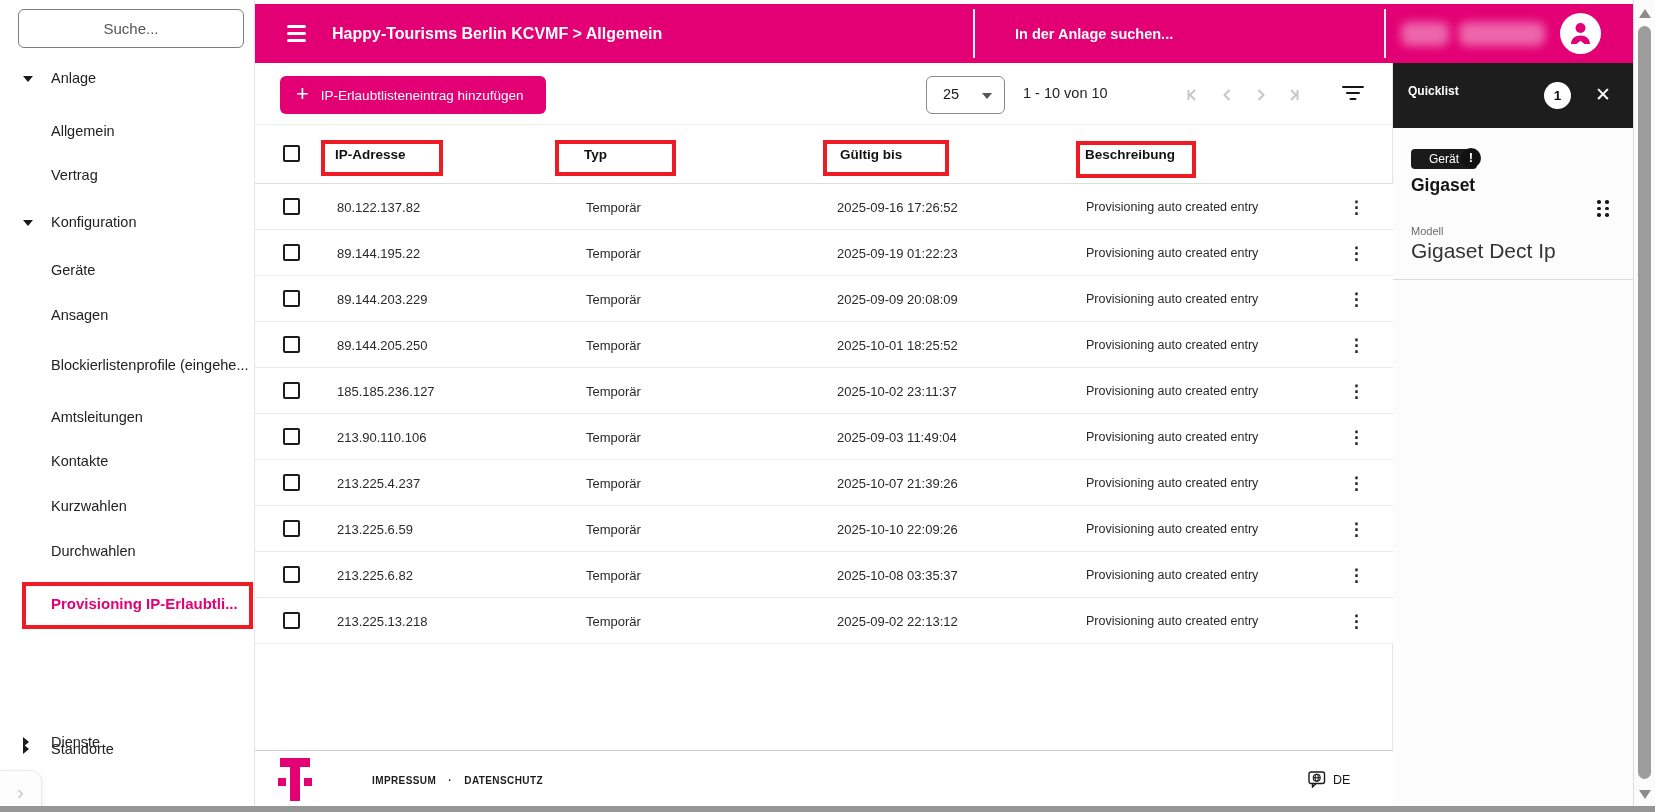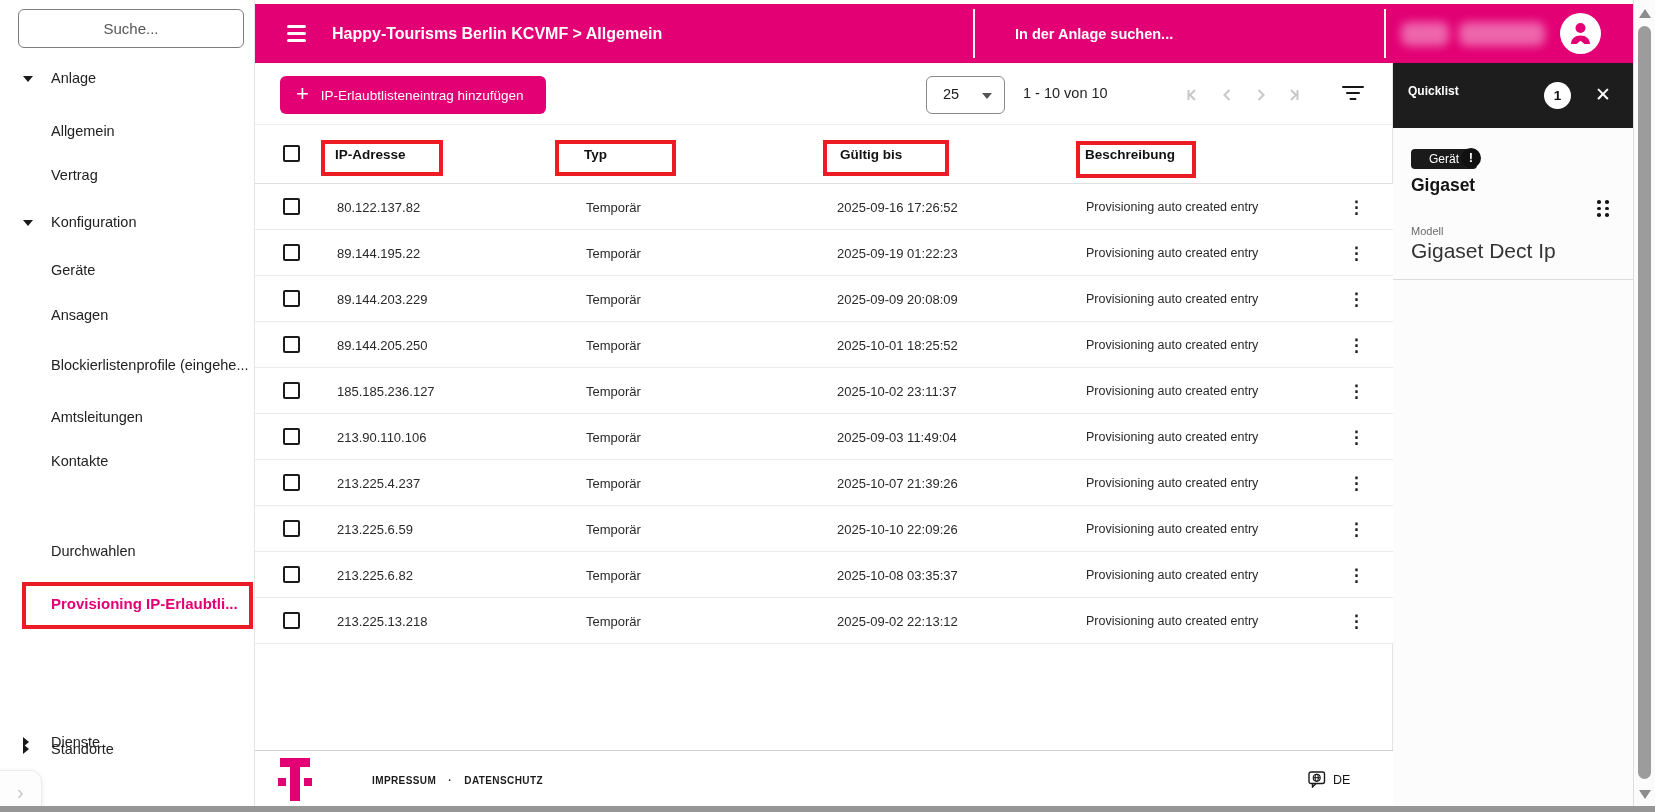--- a/index.html
+++ b/index.html
@@ -131,20 +131,23 @@
       <span class="nav-label">Ansagen</span>
       </div>
     <div class="nav-row" style="top:353px">
       <span class="nav-label">Blockierlistenprofile (eingehe...</span>
       </div>
     <div class="nav-row" style="top:405px">
       <span class="nav-label">Amtsleitungen</span>
       </div>
     <div class="nav-row" style="top:449px">
       <span class="nav-label">Kontakte</span>
+      </div>
+    <div class="nav-row" style="top:494px">
+      <span class="nav-label">Kurzwahlen</span>
       </div>
     <div class="nav-row" style="top:539px">
       <span class="nav-label">Durchwahlen</span>
       </div>
     <div class="nav-row nav-active" style="top:591px">
       <span class="nav-label">Provisioning IP-Erlaubtli...</span>
       </div>
     <div class="nav-row" style="top:730px">
       <span class="caret right"></span>
       <span class="nav-label">Dienste</span>

